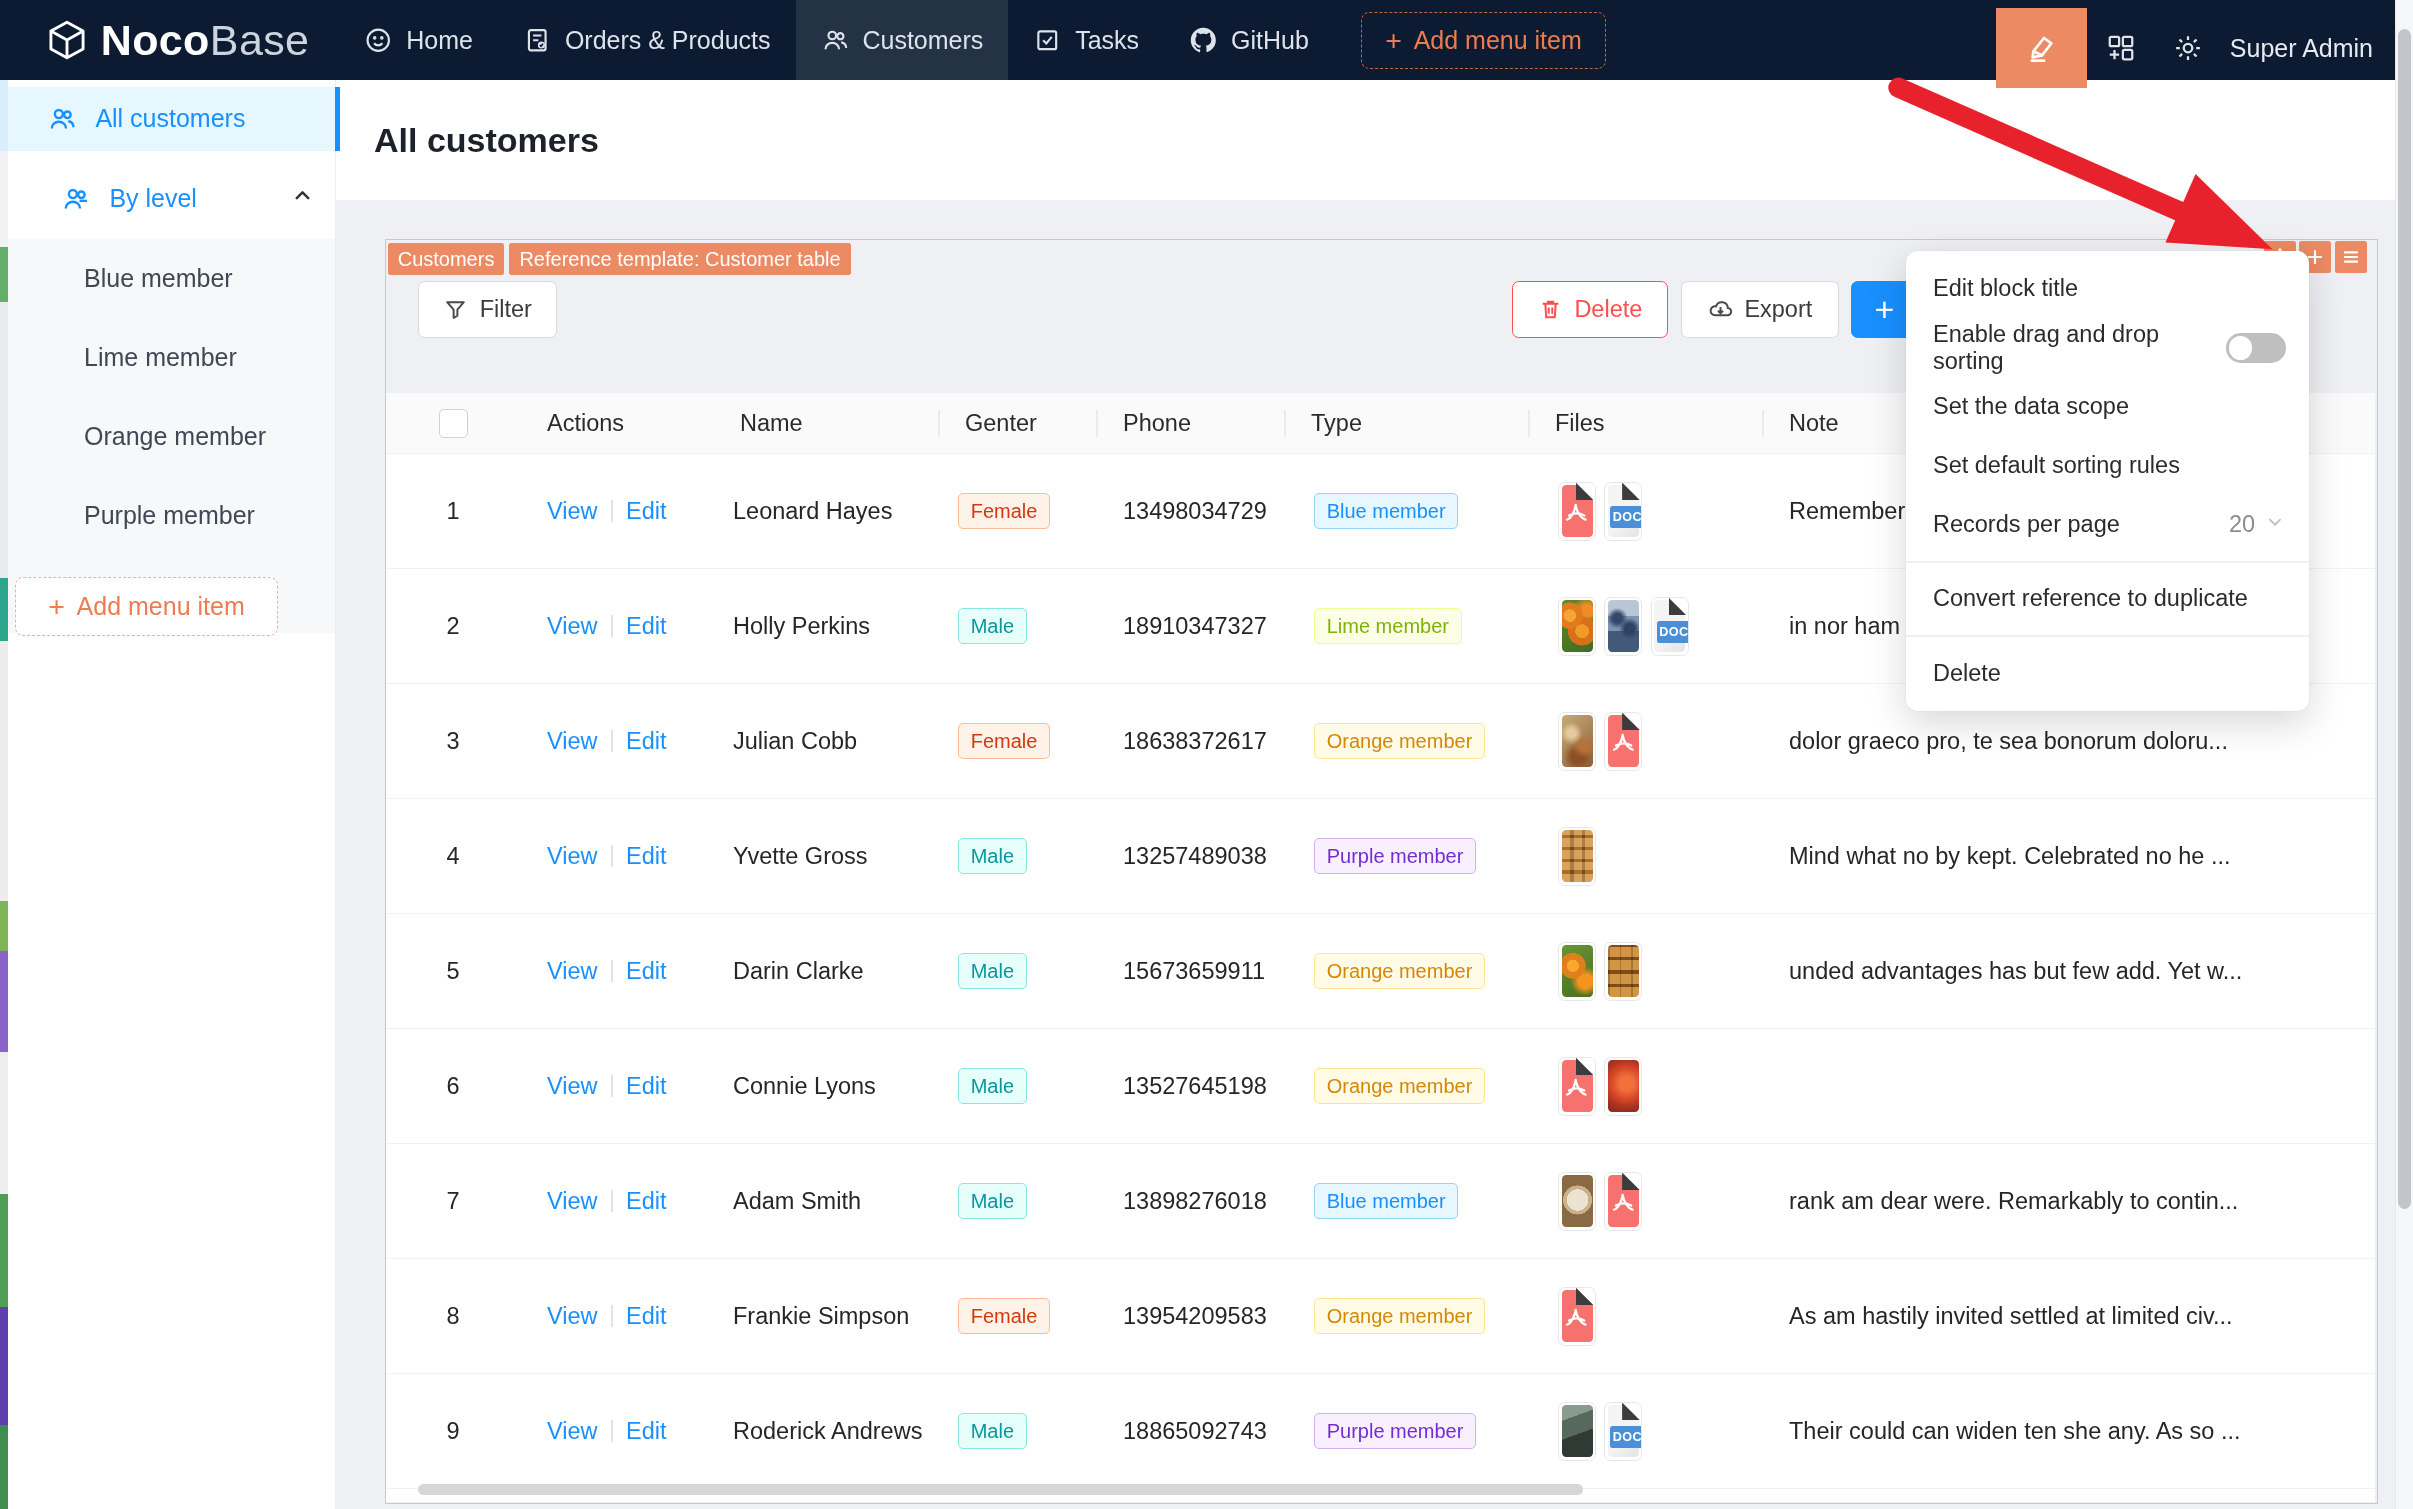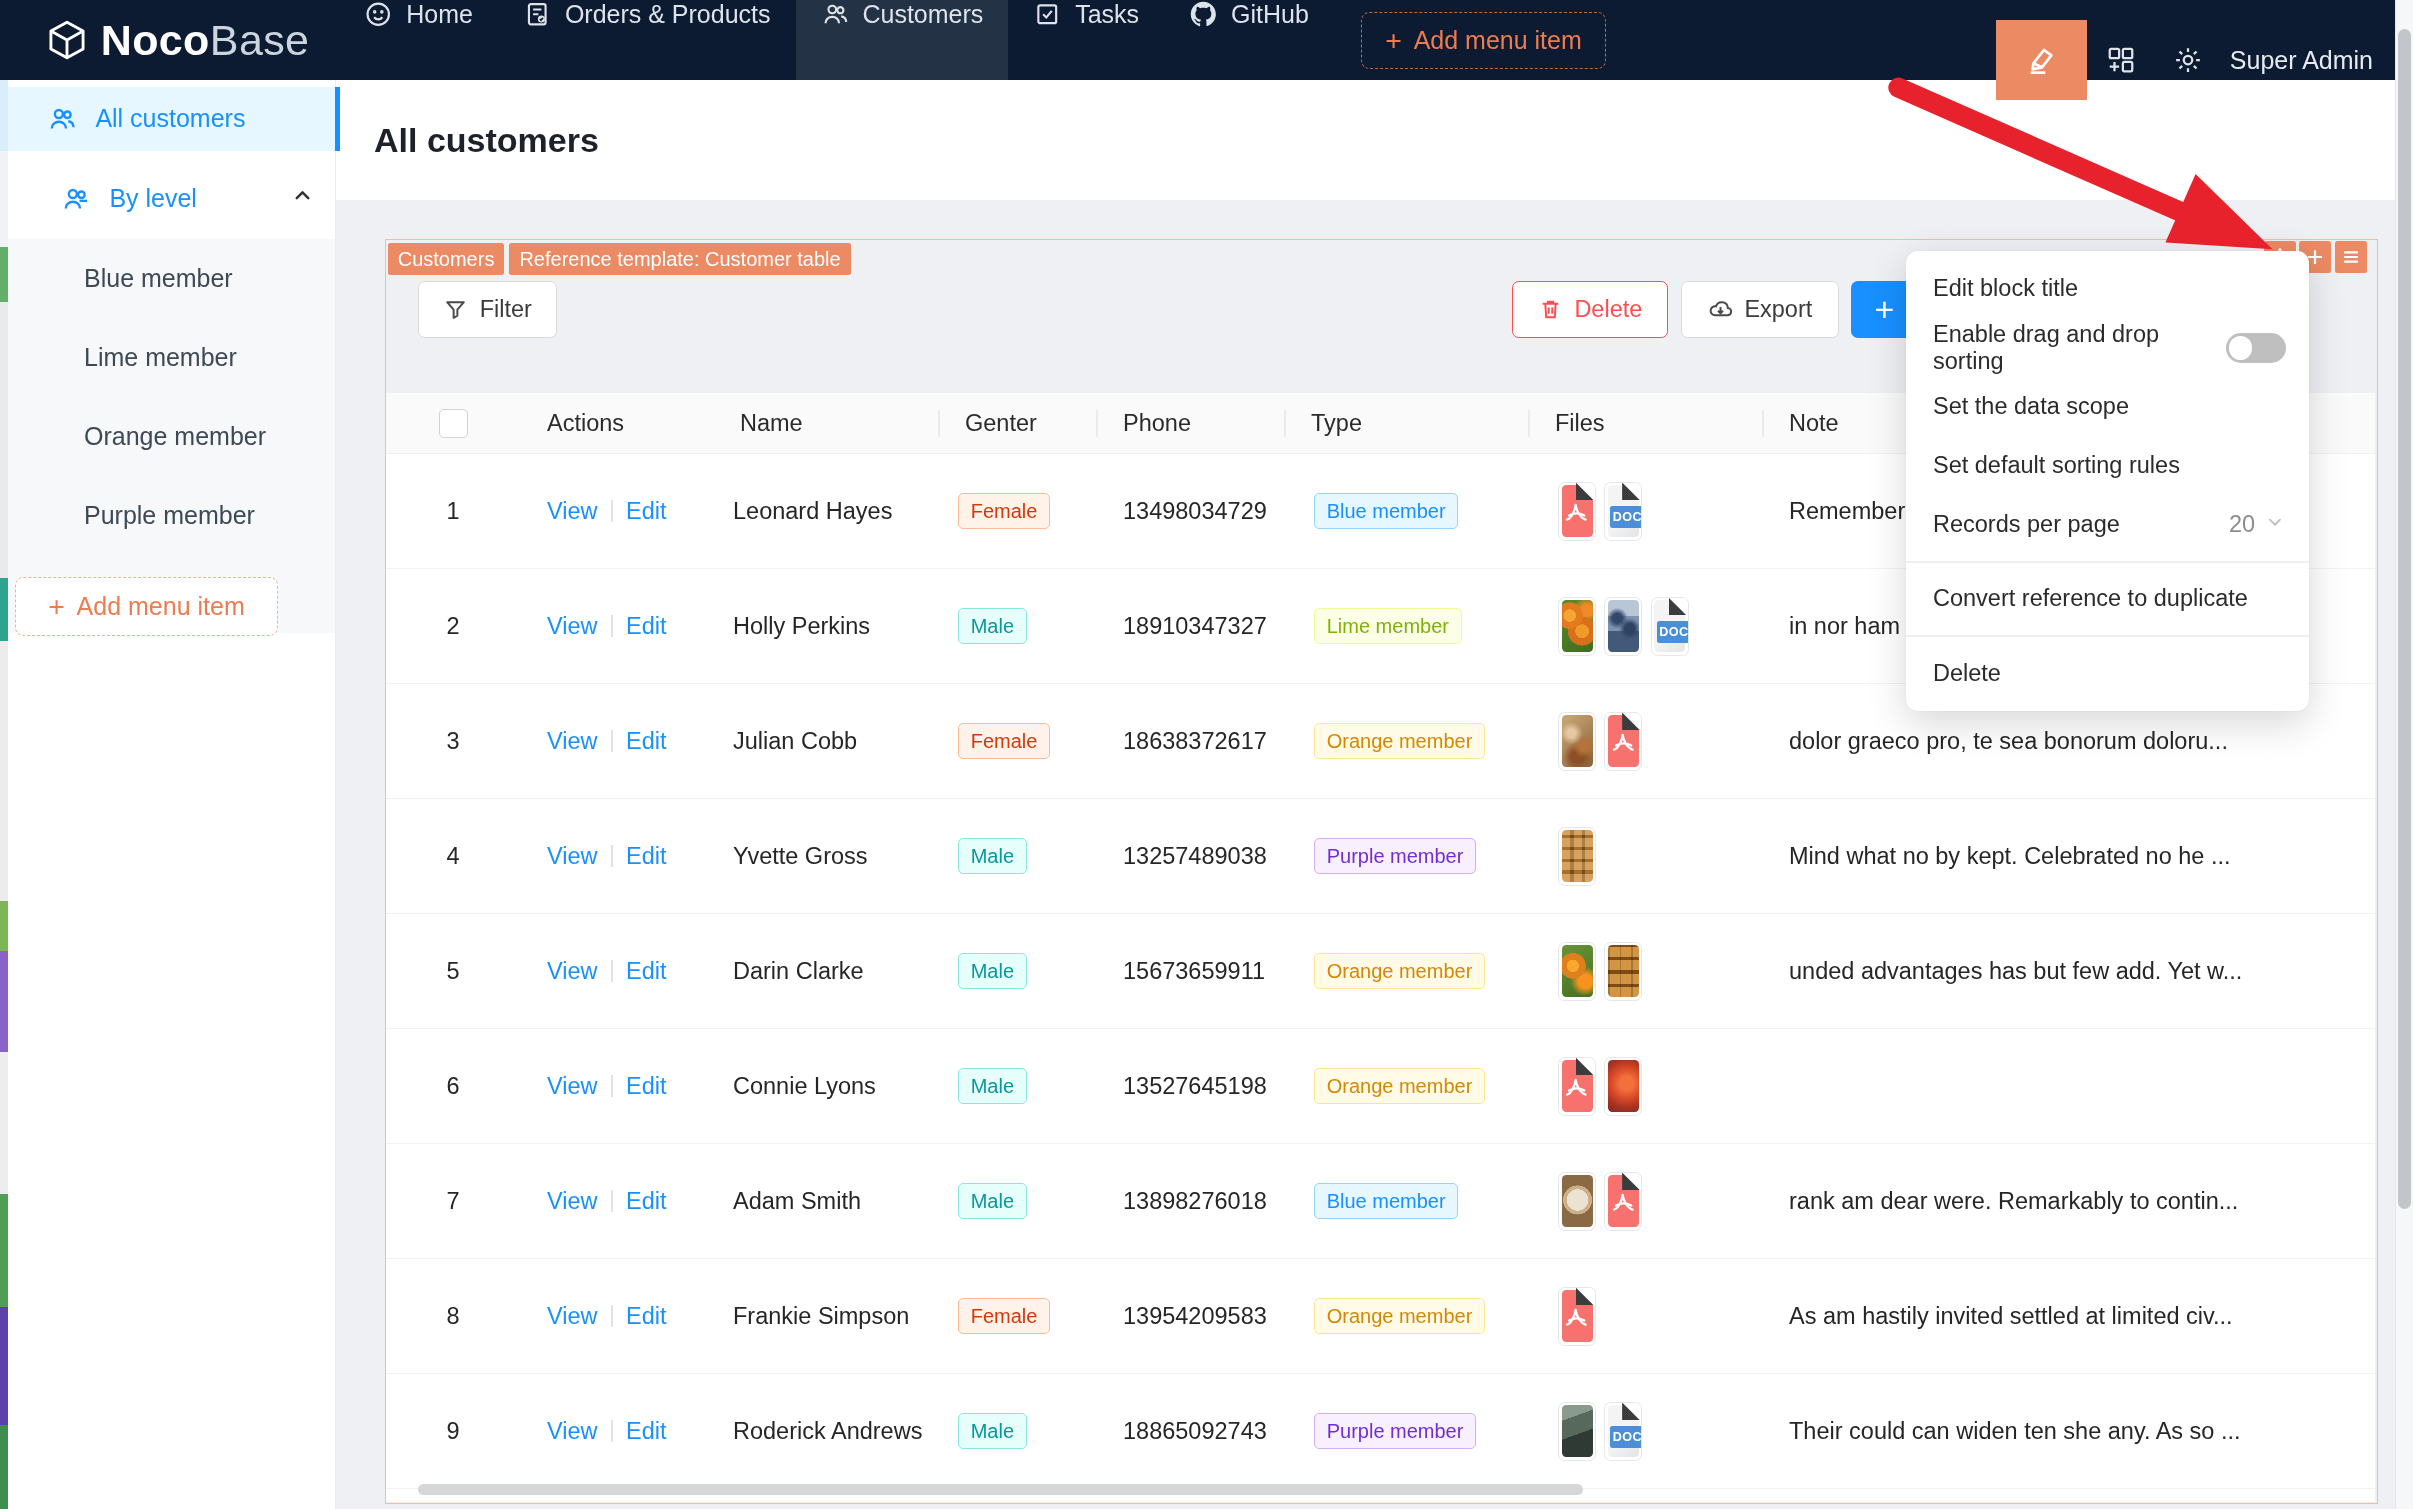--- a/index.html
+++ b/index.html
@@ -11,27 +11,27 @@
       #63ae69 247px 302px,#e9eaeb 302px 578px,#2fa48c 578px 641px,#ececec 641px 901px,
       #7cb657 901px 951px,#8a63c9 951px 1052px,#ededee 1052px 1194px,#4f9e55 1194px 1307px,
       #5d3fae 1307px 1425px,#3f8e4f 1425px 1509px);}
   
   #navbar{position:absolute;left:0;top:0;width:2413px;height:80px;background:#0c1b31;display:flex;align-items:center;z-index:5;}
   #logo{display:flex;align-items:center;margin-left:45px;gap:11.7px;}
   #logo .word{font-size:43px;letter-spacing:0.4px;}
   #logo .noco{color:#fff;font-weight:800;}
   #logo .base{color:#ccd4de;font-weight:300;}
   #nav-items{display:flex;align-items:center;height:80px;margin-left:30px;}
-  .nav-item{display:flex;align-items:flex-start;gap:13.4px;height:80px;padding:0 25px;color:#dde3ea;font-size:25px;cursor:pointer;}
+  .nav-item{display:flex;align-items:center;gap:13.4px;height:80px;padding:0 25px;color:#dde3ea;font-size:25px;cursor:pointer;}
   .nav-item.active{background:rgba(255,255,255,.1);}
   .nav-item svg{width:28.5px;height:28.5px;stroke:#dde3ea;fill:none;stroke-width:1.8;}
   .nav-add{display:flex;align-items:center;gap:11.7px;height:55px;margin-left:27px;padding:0 23.5px;
     border:1.7px dashed #c06a45;border-radius:8.4px;color:#ed7c50;font-size:25px;cursor:pointer;}
   .nav-add .plus{font-size:28.5px;line-height:1;}
-  #nav-right{position:absolute;right:40px;top:16px;height:88px;display:flex;align-items:center;}
+  #nav-right{position:absolute;right:40px;top:4px;height:88px;display:flex;align-items:center;}
   #paint-btn{width:91px;height:80px;background:#ec8a63;display:flex;align-items:center;justify-content:center;cursor:pointer;}
   #paint-btn svg{width:32px;height:32px;stroke:#fff;fill:none;stroke-width:2;}
   .nav-iconbox{width:67px;height:80px;display:flex;align-items:center;justify-content:center;cursor:pointer;}
   .nav-iconbox svg{width:30px;height:30px;stroke:#dfe4ea;fill:none;stroke-width:1.8;}
   #user-name{color:#e7ebf1;font-size:25px;margin-left:8.4px;cursor:pointer;}
   
   #sidebar{position:absolute;left:0;top:80px;width:335px;height:1430px;background:#fff;border-right:0.8px solid #ededed;z-index:2;}
   .side-item{position:absolute;left:0;width:335px;display:flex;align-items:center;font-size:25px;cursor:pointer;}
   #side-all{top:6.7px;height:64px;background:#e6f7ff;color:#1890ff;border-right:5px solid #1890ff;}
   #side-all svg,#side-bylevel svg{width:30px;height:30px;stroke:#1890ff;fill:none;stroke-width:1.9;margin:0 18.4px 0 47px;}

